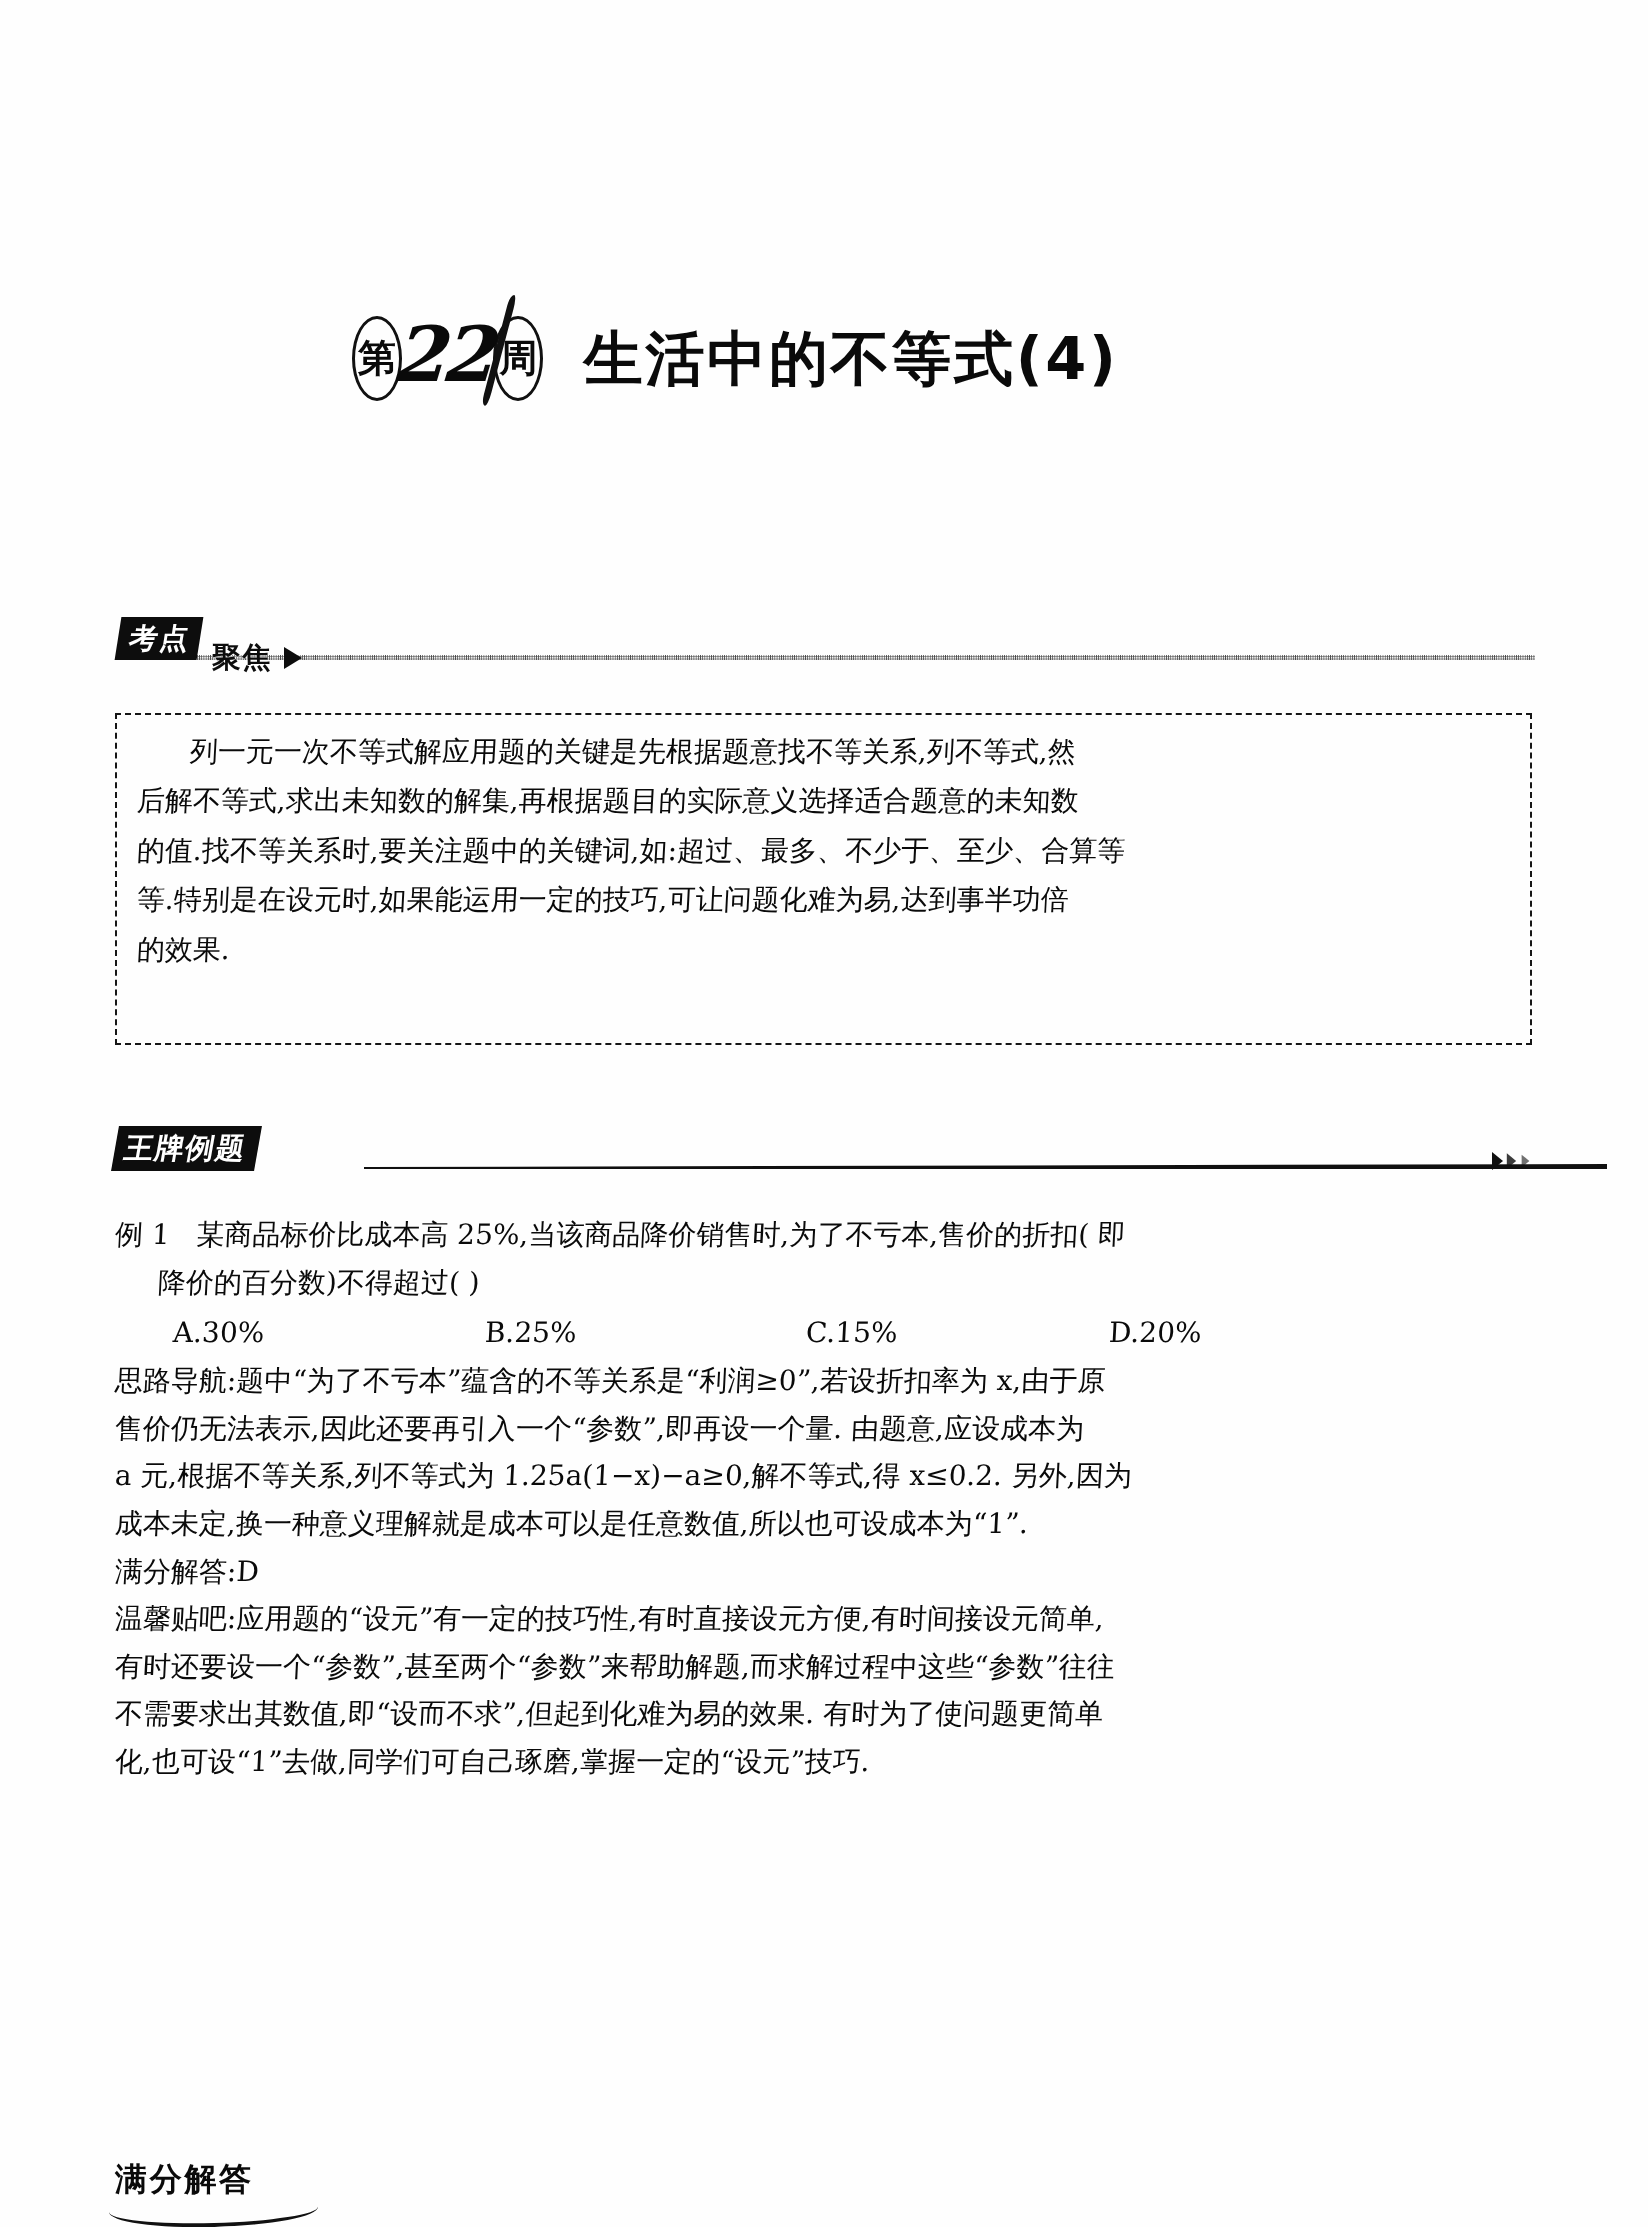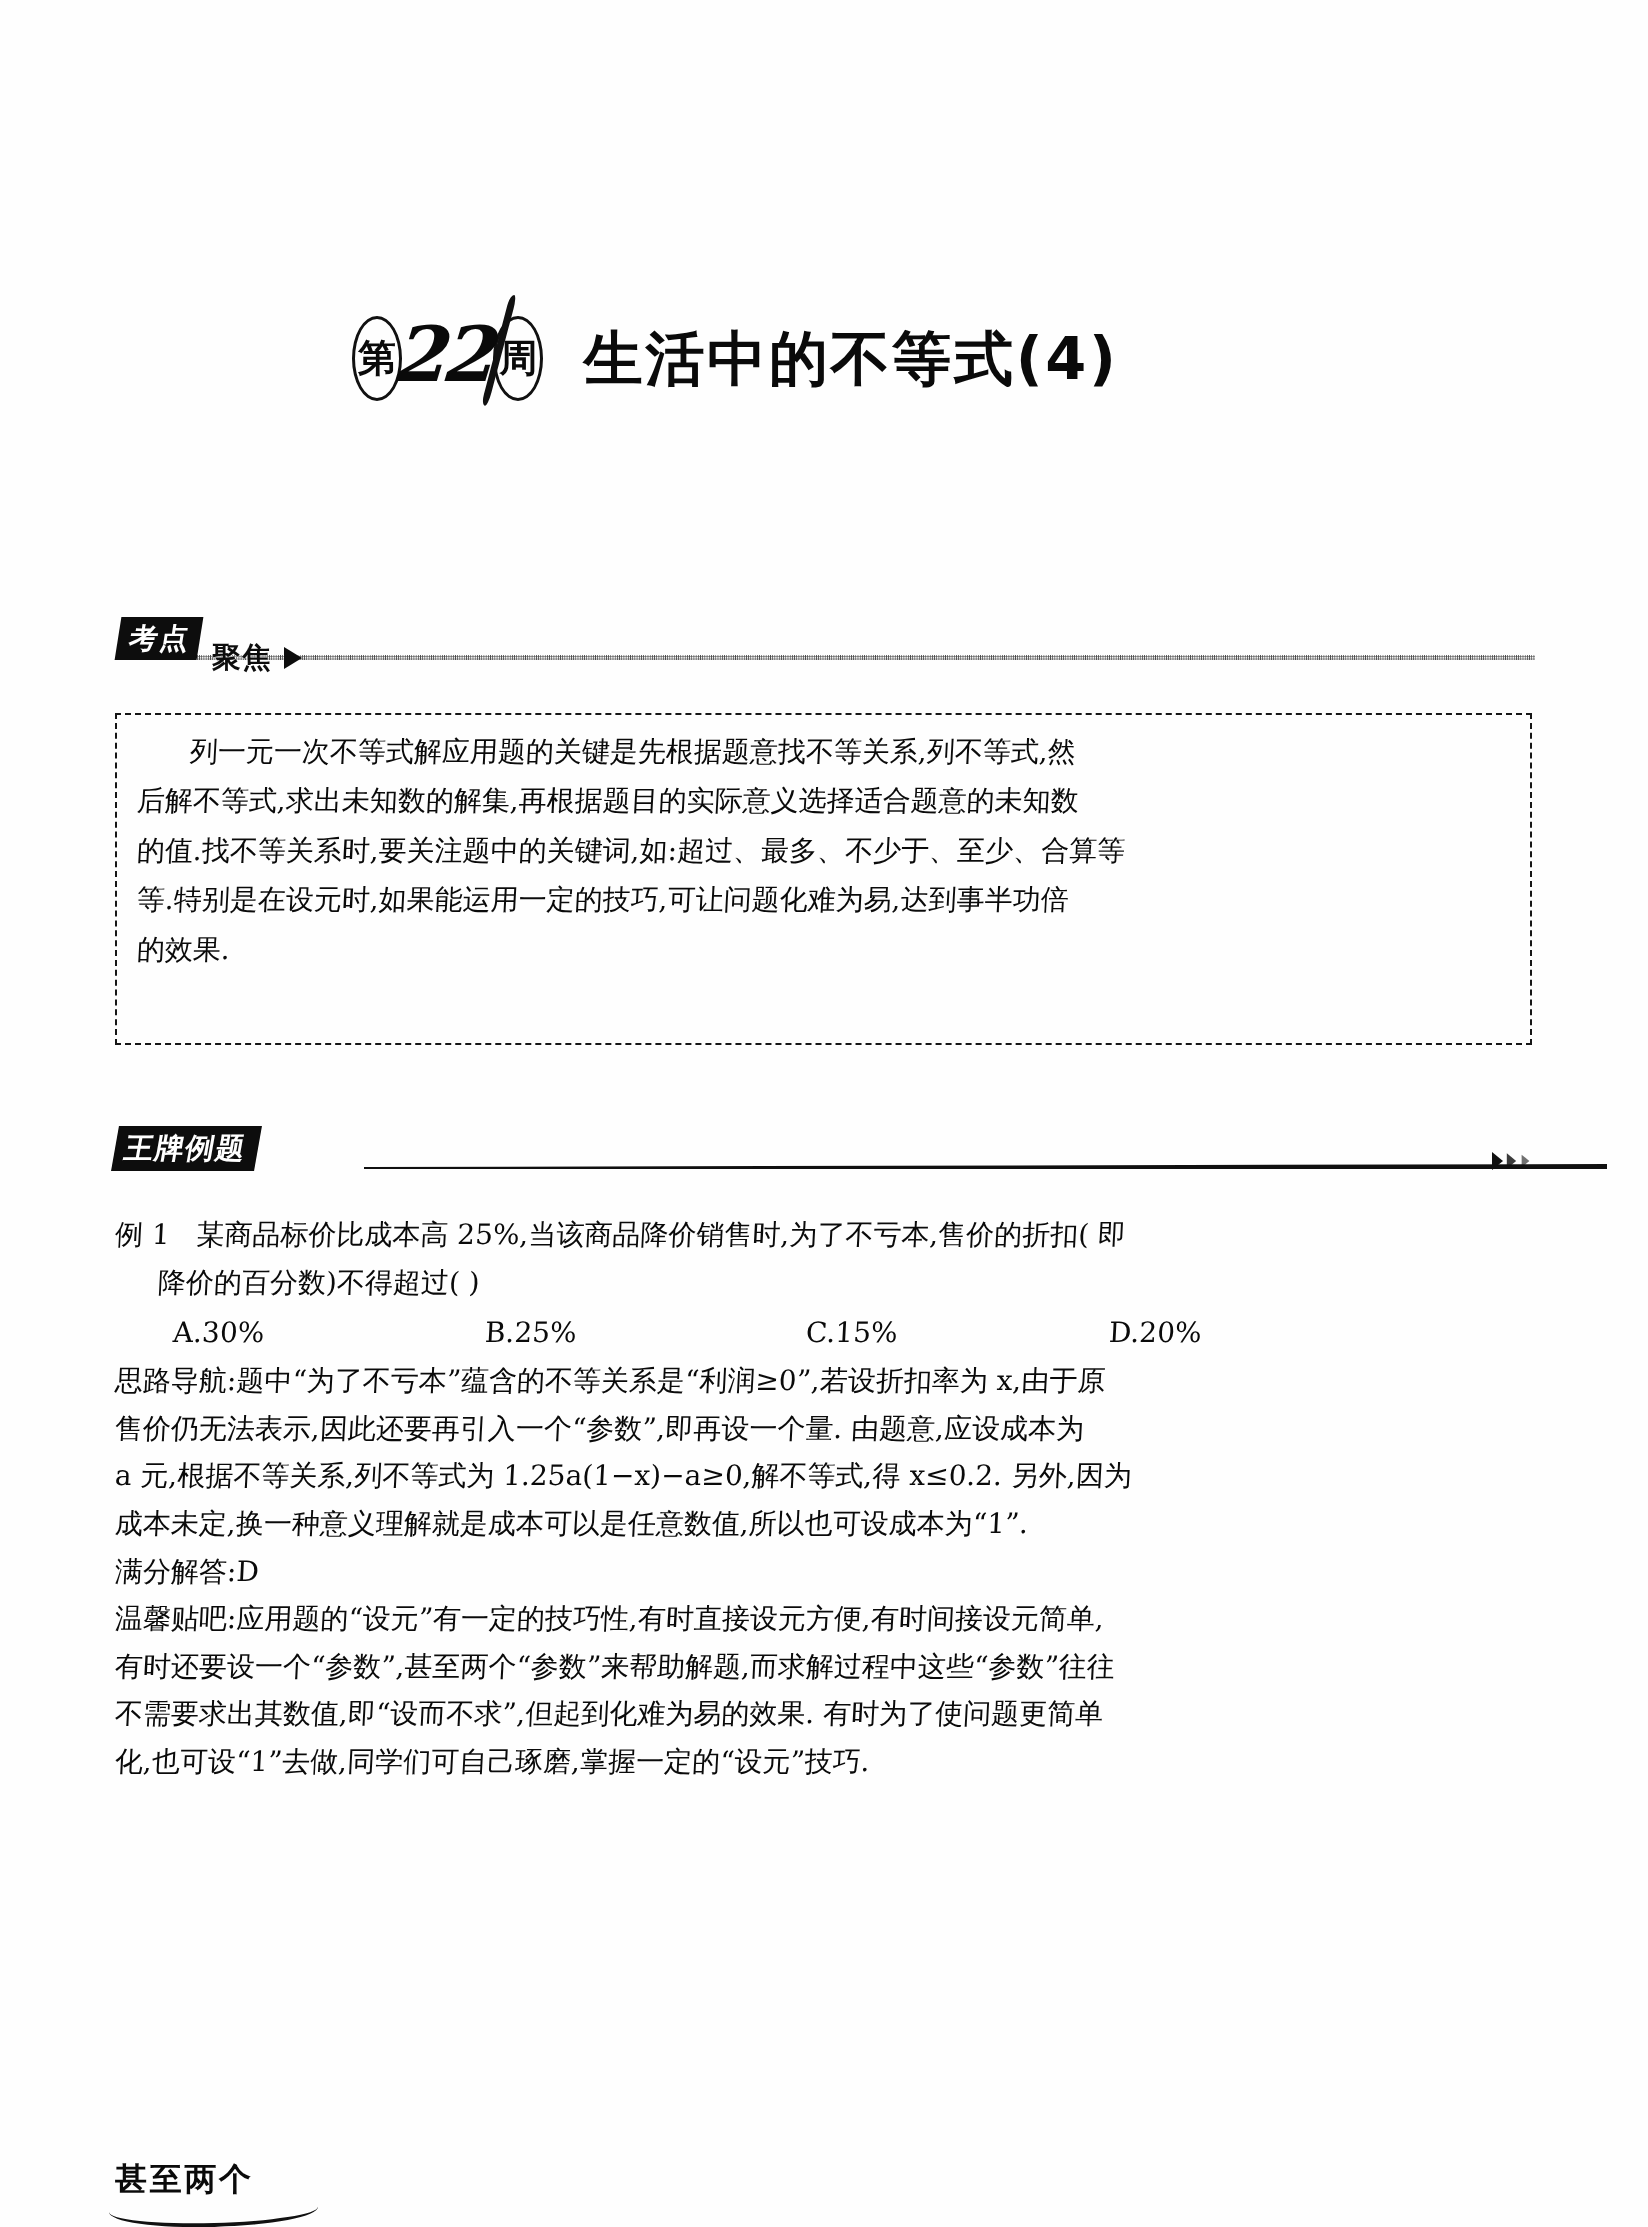--- a/index.html
+++ b/index.html
@@ -333,18 +333,18 @@
       <span>满分解答:</span><span>D</span>
     </div>
 
     <div class="ln ex-line">温馨贴吧:应用题的“设元”有一定的技巧性,有时直接设元方便,有时间接设元简单,</div>
     <div class="ln ex-line">有时还要设一个“参数”,甚至两个“参数”来帮助解题,而求解过程中这些“参数”往往</div>
     <div class="ln ex-line">不需要求出其数值,即“设而不求”,但起到化难为易的效果. 有时为了使问题更简单</div>
     <div class="ln ex-line">化,也可设“1”去做,同学们可自己琢磨,掌握一定的“设元”技巧.</div>
   </div>
 
   <div class="juyi">
-    <div class="juyi-label">甚至两个</div>
+    <div class="juyi-label">满分解答</div>
     <div class="juyi-swoosh"></div>
   </div>
 
 </div>
 
 
 </body></html>

